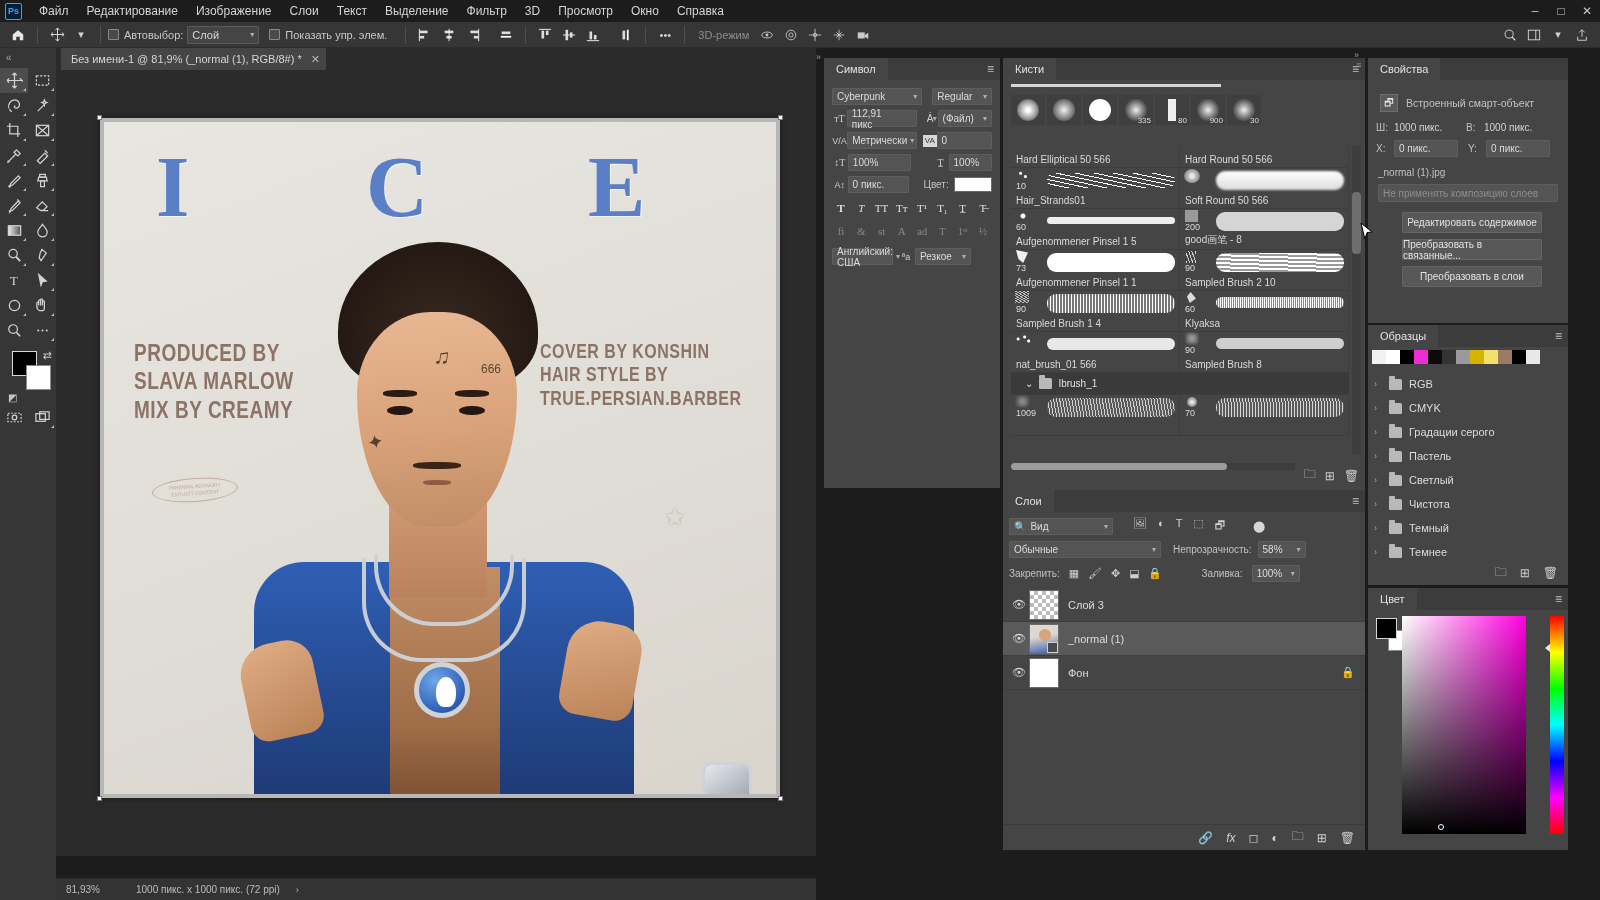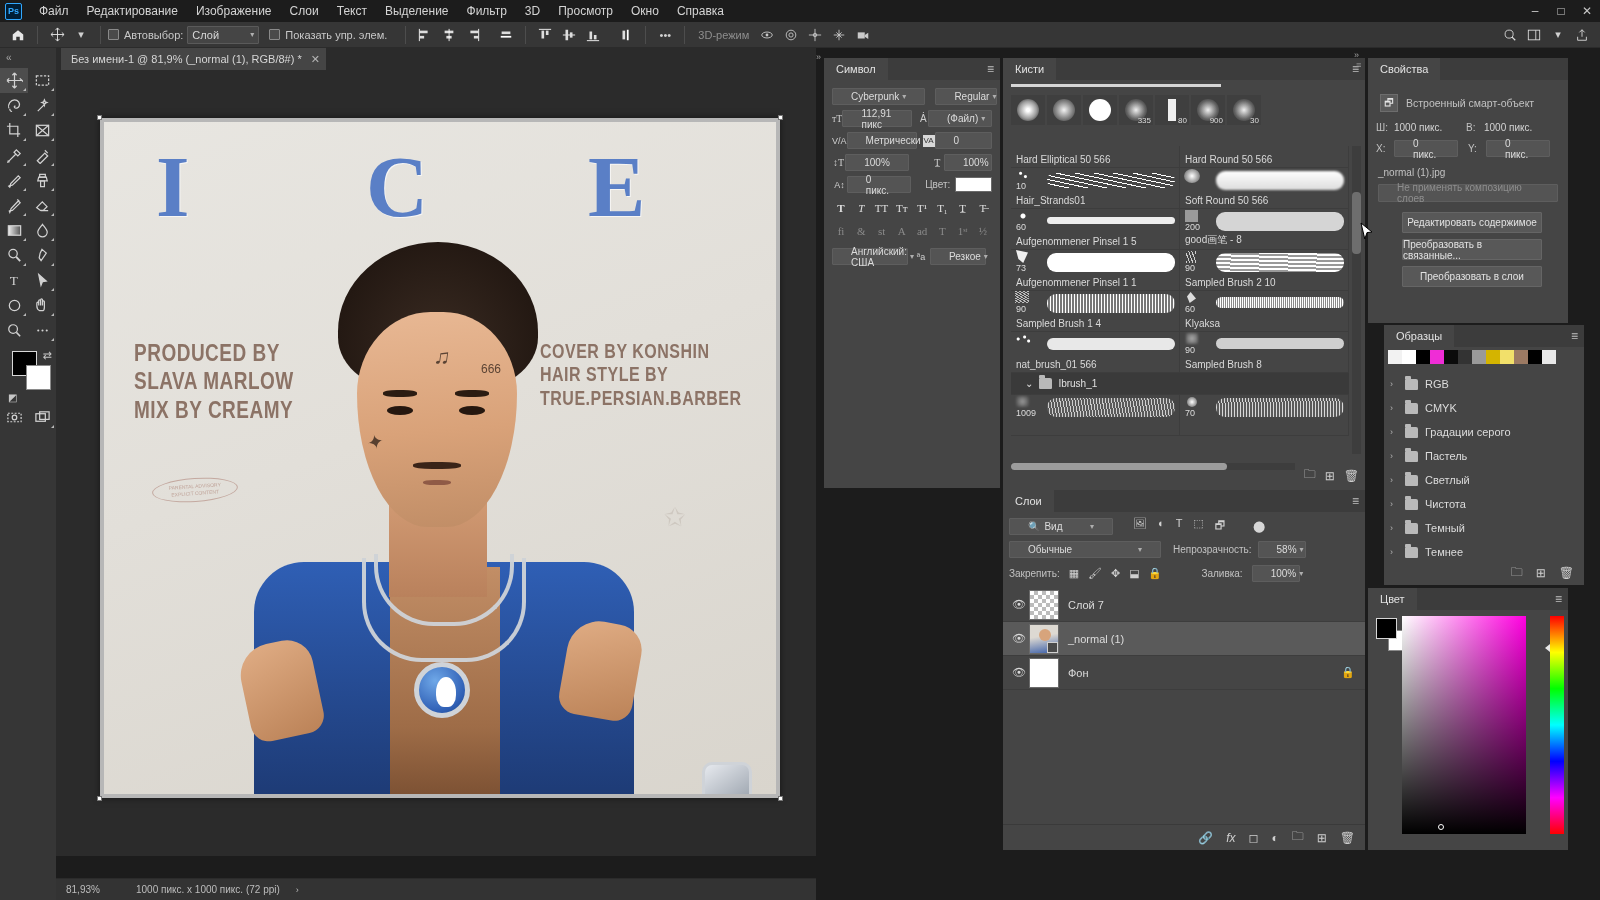--- a/index.html
+++ b/index.html
@@ -199,21 +199,21 @@
   .panel-tab.active { background: #454545; color: #e2e2e2; }
   .panel-menu {
     position: absolute; right: 6px; top: 50%; transform: translateY(-50%);
     color: #c0c0c0; font-size: 12px; line-height: 1;
   }
   .panel-body { padding: 8px; }
 
   .field-row { display: flex; align-items: center; margin-bottom: 5px; }
   .ps-input {
     background: #545454; border: 1px solid #5e5e5e; height: 17px; color: #dcdcdc;
-    font-size: 10px; display: flex; align-items: center; padding: 0 18px; border-radius: 1px;
+    font-size: 10px; display: flex; align-items: center; padding: 0 4px; border-radius: 1px;
   }
   .ps-input .chev { margin-left: auto; color: #aeaeae; font-size: 8px; padding-left:3px;}
   .ps-lbl { font-size: 10px; color: #c2c2c2; }
 
   
   #char-panel { left: 824px; top: 58px; width: 176px; height: 430px; }
   .char-iconlbl { width: 18px; font-size: 10px; color: #cfcfcf; text-align:center;
                   display:flex; align-items:center; justify-content:center; }
   .type-btn-row { display: flex; gap: 2px; margin-top: 7px; justify-content: space-between; }
   .type-btn { width: 18px; height: 16px; display:flex;align-items:center;justify-content:center;
@@ -320,21 +320,21 @@
   .wh-lbl { width: 14px; font-size: 10px; color: #c2c2c2; }
   .wh-val { font-size: 10px; color: #d4d4d4; width: 68px; }
   .props-btn {
     height: 21px; background: #585858; border: 1px solid #656565; color: #e2e2e2;
     font-size: 10px; display: flex; align-items: center; justify-content: center;
     margin: 0 0 6px 26px; width: 140px; border-radius: 1px;
   }
   .comp-select { margin: 0 2px 10px; height: 18px; color: #8e8e8e; }
 
   
-  #swatch-panel { left: 1368px; top: 325px; width: 200px; height: 260px; margin-left: 16px; }
+  #swatch-panel { left: 1368px; top: 325px; width: 200px; height: 260px; }
   .swatch-strip { display: flex; padding: 3px 4px 8px; }
   .swatch-chip { width: 14px; height: 14px; }
   .swatch-folder {
     display: flex; align-items: center; gap: 7px; height: 24px; padding-left: 6px;
     font-size: 11px; color: #dcdcdc;
   }
   .swatch-folder .chev { font-size: 9px; color: #b4b4b4; width: 8px; }
   .folder-ico { width: 13px; height: 11px; background: #b9b9b9; border-radius: 1px 2px 1px 1px;
                 position: relative; }
   .folder-ico::before { content:''; position:absolute; left:0; top:-3px; width:6px; height:3px;
@@ -822,21 +822,21 @@
         <div class="type-btn dim">fi</div>
         <div class="type-btn dim">&amp;</div>
         <div class="type-btn dim">st</div>
         <div class="type-btn dim">A</div>
         <div class="type-btn dim">ad</div>
         <div class="type-btn dim">T</div>
         <div class="type-btn dim">1ˢᵗ</div>
         <div class="type-btn dim">½</div>
       </div>
       <div class="field-row" style="margin-top:9px;">
-        <div class="ps-input" style="width:76px;">
+        <div class="ps-input" style="width:61px;">
           <span>Английский: США</span>
           <span class="chev">▾</span>
         </div>
         <div class="char-iconlbl" style="margin-left:4px;font-size:9px;">ªa</div>
         <div class="ps-input" style="width:56px;">
           <span>Резкое</span>
           <span class="chev">▾</span>
         </div>
       </div>
     </div>
@@ -1029,21 +1029,21 @@
       <div class="ps-input" style="width:48px;">
         <span>100%</span>
         <span class="chev">▾</span>
       </div>
     </div>
 
     <div>
       <div class="layer-row">
         <div class="eye-ico">👁</div>
         <div class="layer-thumb checker"></div>
-        <div class="layer-name">Слой 7</div>
+        <div class="layer-name">Слой 3</div>
       </div>
       <div class="layer-row selected">
         <div class="eye-ico">👁</div>
         <div class="layer-thumb" style="background:linear-gradient(170deg,#ddd9d2 40%,#3a5ea8 100%);">
           <div style="position:absolute;left:9px;top:4px;width:12px;height:12px;border-radius:50%;background:#d7a47c;"></div>
           <div style="position:absolute;right:0;bottom:0;width:11px;height:11px;background:#4a4a4a;border:1px solid #d0d0d0;"></div>
         </div>
         <div class="layer-name">_normal (1)</div>
       </div>
       <div class="layer-row">

